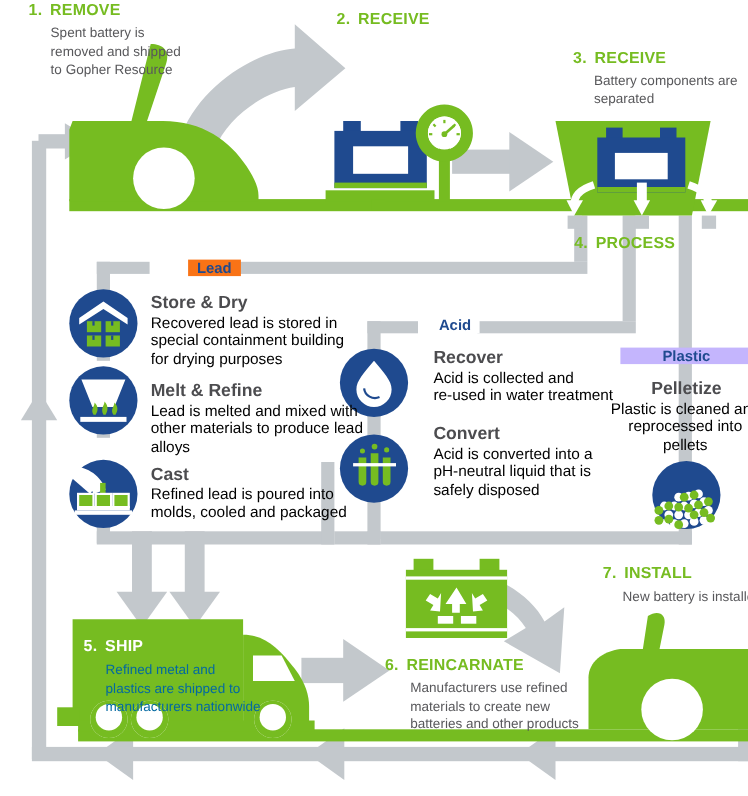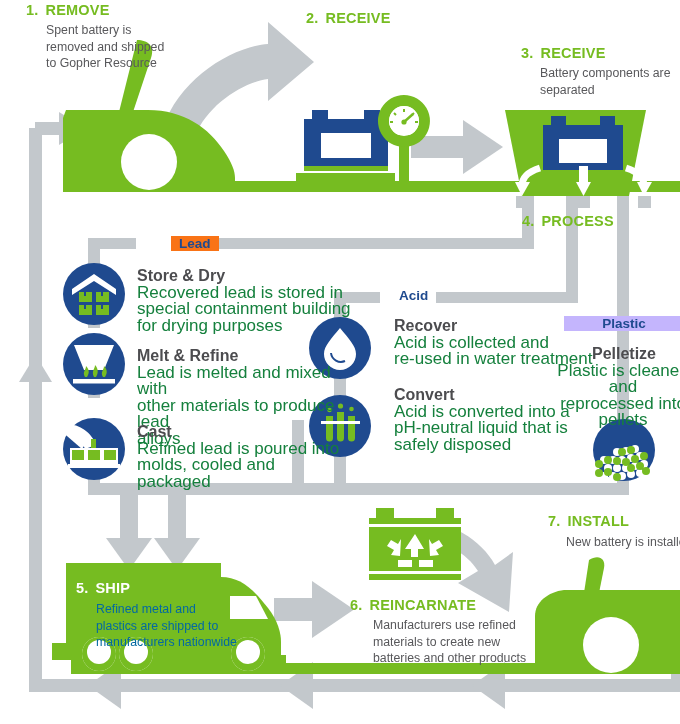--- a/index.html
+++ b/index.html
@@ -15,21 +15,21 @@
              letter-spacing:.2px;color:#76bc21;}
   .step-head .num{margin-right:7px;}
   .step-body{position:absolute;font-size:12.3px;line-height:16.6px;color:#58585b;}
   .step-head.on-green{color:#ffffff;}
   .step-body.on-green{color:#0369a1;}
 
   .col-title{position:absolute;font-weight:bold;font-size:13.5px;color:#1f4a8f;
              white-space:nowrap;}
   .item-title{position:absolute;font-weight:bold;font-size:16px;color:#4c4c4f;
               white-space:nowrap;}
-  .item-body{position:absolute;font-size:17px;line-height:16.4px;color:#15803d;}
+  .item-body{position:absolute;font-size:14px;line-height:16.4px;color:#000000;}
   .centered{text-align:center;}          
   .green-bar{position:absolute;background:#76bc21;}   
   svg.ov{position:absolute;left:0;top:0;width:680px;height:724px;overflow:visible;}
 </style>
 </head>
 <body>
 
 <div id="stage">
 
   <svg class="ov" viewBox="0 0 680 724">

